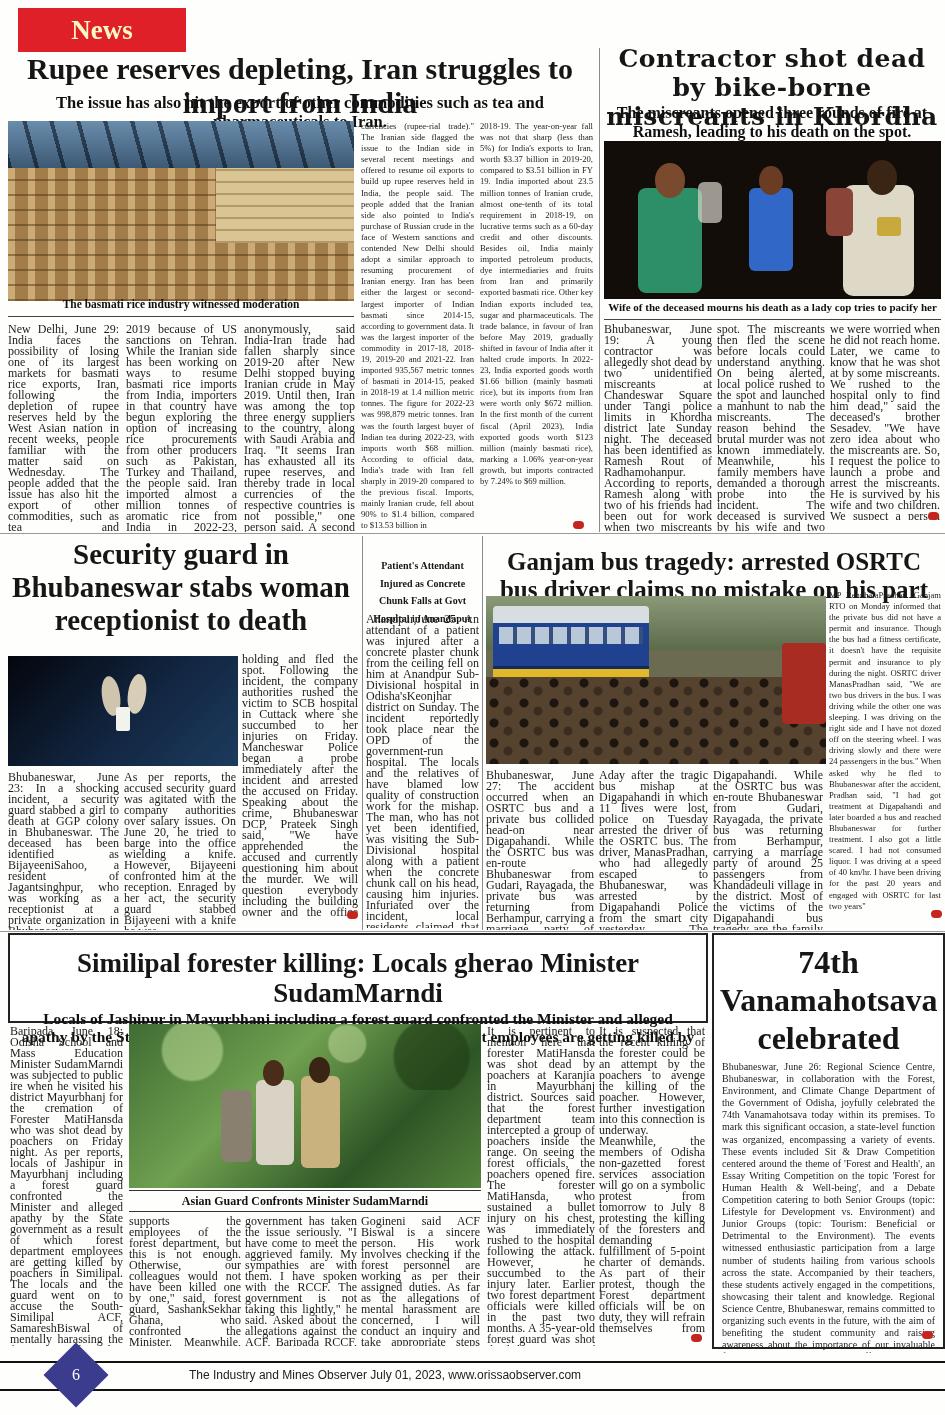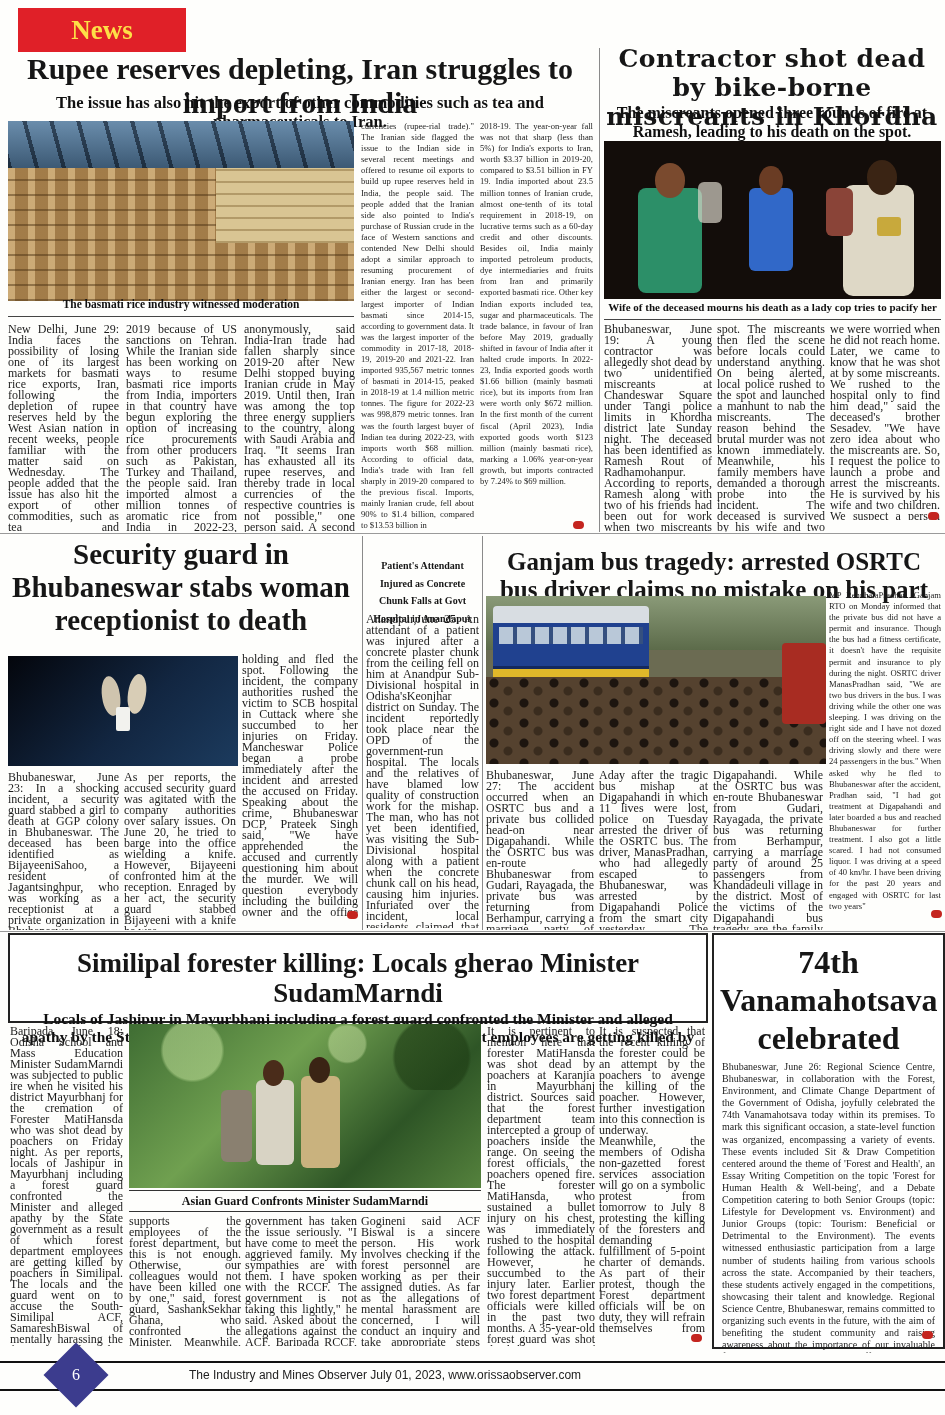--- a/index.html
+++ b/index.html
@@ -10,21 +10,21 @@
   .slab{font-family:"DejaVu Serif",serif;letter-spacing:.5px;}
   .subhead{font-family:"Liberation Serif",serif;font-weight:bold;text-align:center;color:#101010;}
   .bodycol{font-family:"Liberation Serif",serif;font-size:12px;line-height:11px;text-align:justify;
            color:#1c1c1c;overflow:hidden;}
   .tight{font-size:8.6px;line-height:11.1px;}
   .caption{font-family:"Liberation Serif",serif;font-weight:bold;text-align:center;color:#111;}
   .endmark{display:inline-block;width:11px;height:8px;background:#c4251f;border-radius:4px;margin-left:3px;}
   .vrule{width:1px;background:#8a8a8a;}
   .hrule{height:1px;background:#9a9a9a;}
   .photo{overflow:hidden;}
-  .newsbadge{background:#e02028;color:#fde047;font-family:"Liberation Serif",serif;font-weight:bold;
+  .newsbadge{background:#e02028;color:#fef9c3;font-family:"Liberation Serif",serif;font-weight:bold;
              display:flex;align-items:center;justify-content:center;}
   .boxed{border:2px solid #222;}
   .diamond{background:#3c3c8e;transform:rotate(45deg);display:flex;align-items:center;justify-content:center;}
   .diamond span{transform:rotate(-45deg);color:#fff;font-size:16px;font-family:"Liberation Serif",serif;}
   .footer-text{font-family:"Liberation Sans",sans-serif;font-size:12px;color:#222;text-align:center;}
 </style>
 </head>
 <body>
 
 <div id="page">

